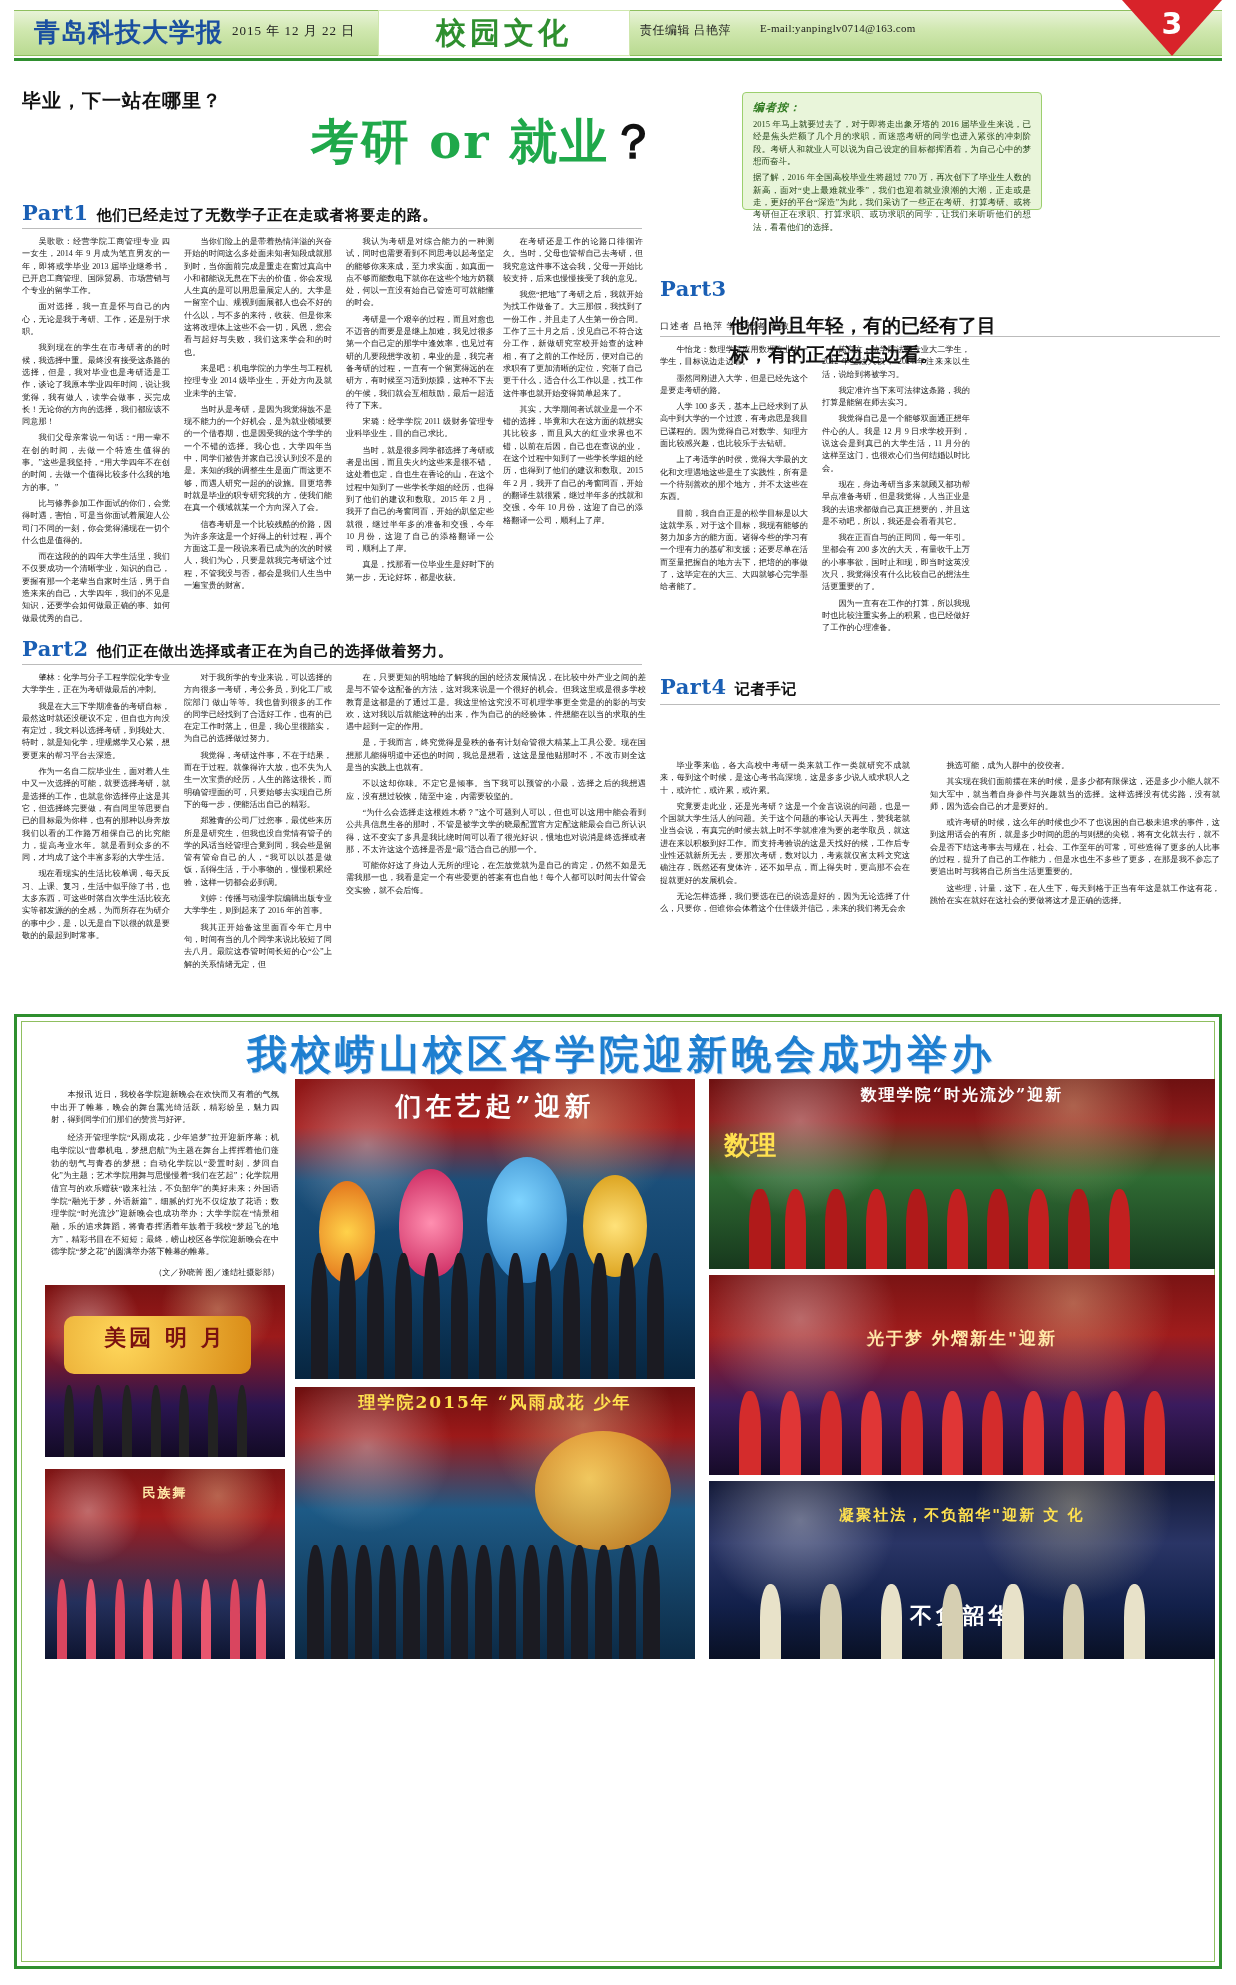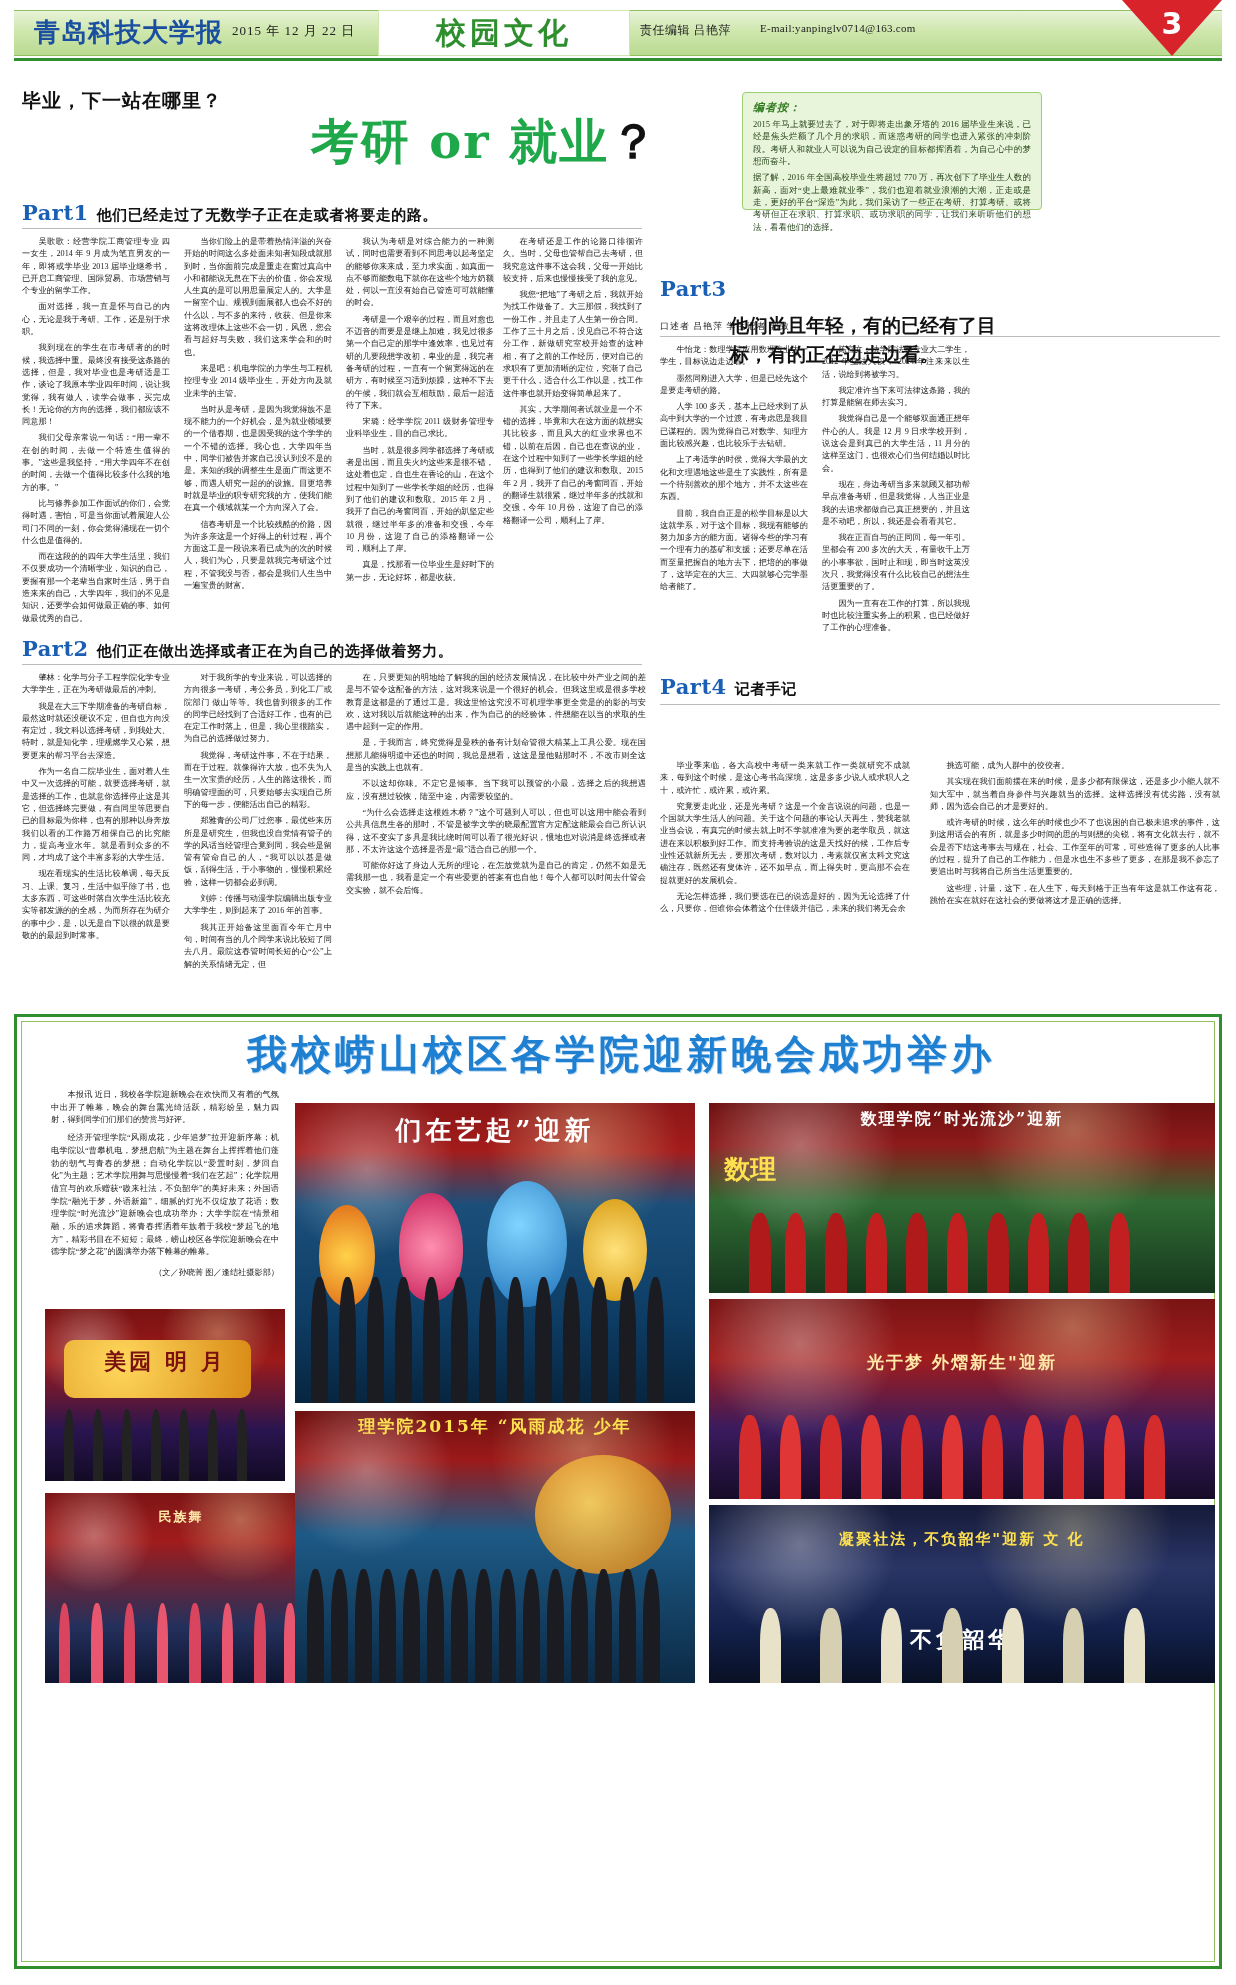--- a/index.html
+++ b/index.html
@@ -138,21 +138,21 @@
     white-space:nowrap;
   }
   .ph-text{
     position:absolute;left:34px;top:72px;width:228px;
     font-size:8.2px;line-height:1.55;color:#1a1a1a;text-align:justify;
   }
   .ph-text p{margin:0 0 5px 0;text-indent:2em;}
   .ph-text .sig{text-align:right;text-indent:0;margin-top:8px;}
 
   
-  .photo{position:absolute;overflow:hidden;background:#333;margin-top:24px;}
+  .photo{position:absolute;overflow:hidden;background:#333;}
   .banner-txt{
     position:absolute;left:0;width:100%;text-align:center;
     font-family:"DejaVu Serif",serif;font-weight:bold;white-space:nowrap;
   }
 
   .stage-lights{
     position:absolute;left:0;top:0;width:100%;height:100%;
     background:
       radial-gradient(circle at 18% 22%, rgba(255,255,255,.35), rgba(255,255,255,0) 22%),
       radial-gradient(circle at 72% 14%, rgba(255,240,180,.35), rgba(255,255,255,0) 25%);
@@ -378,21 +378,21 @@
           <span style="left:20%;background:#222"></span>
         <span style="left:32%;background:#222"></span>
           <span style="left:44%;background:#222"></span>
         <span style="left:56%;background:#222"></span>
           <span style="left:68%;background:#222"></span>
         <span style="left:80%;background:#222"></span>
       </div>
     </div>
 
     <div class="photo" style="left:28px;top:452px;width:240px;height:190px;
-         background:linear-gradient(to bottom,#7d1515 0%,#a11c1c 25%,#24305c 70%,#0e1430 100%);padding-left:32px;">
+         background:linear-gradient(to bottom,#7d1515 0%,#a11c1c 25%,#24305c 70%,#0e1430 100%);">
       <div class="stage-lights"></div>
       <div class="banner-txt" style="top:8%;font-size:13px;color:#ffe9a8;letter-spacing:2px;">民族舞</div>
       <div class="people">
         <span style="left:5%;background:#d9455f"></span>
           <span style="left:17%;background:#e8566f"></span>
         <span style="left:29%;background:#d9455f"></span>
           <span style="left:41%;background:#e8566f"></span>
         <span style="left:53%;background:#d9455f"></span>
           <span style="left:65%;background:#e8566f"></span>
         <span style="left:77%;background:#d9455f"></span>

